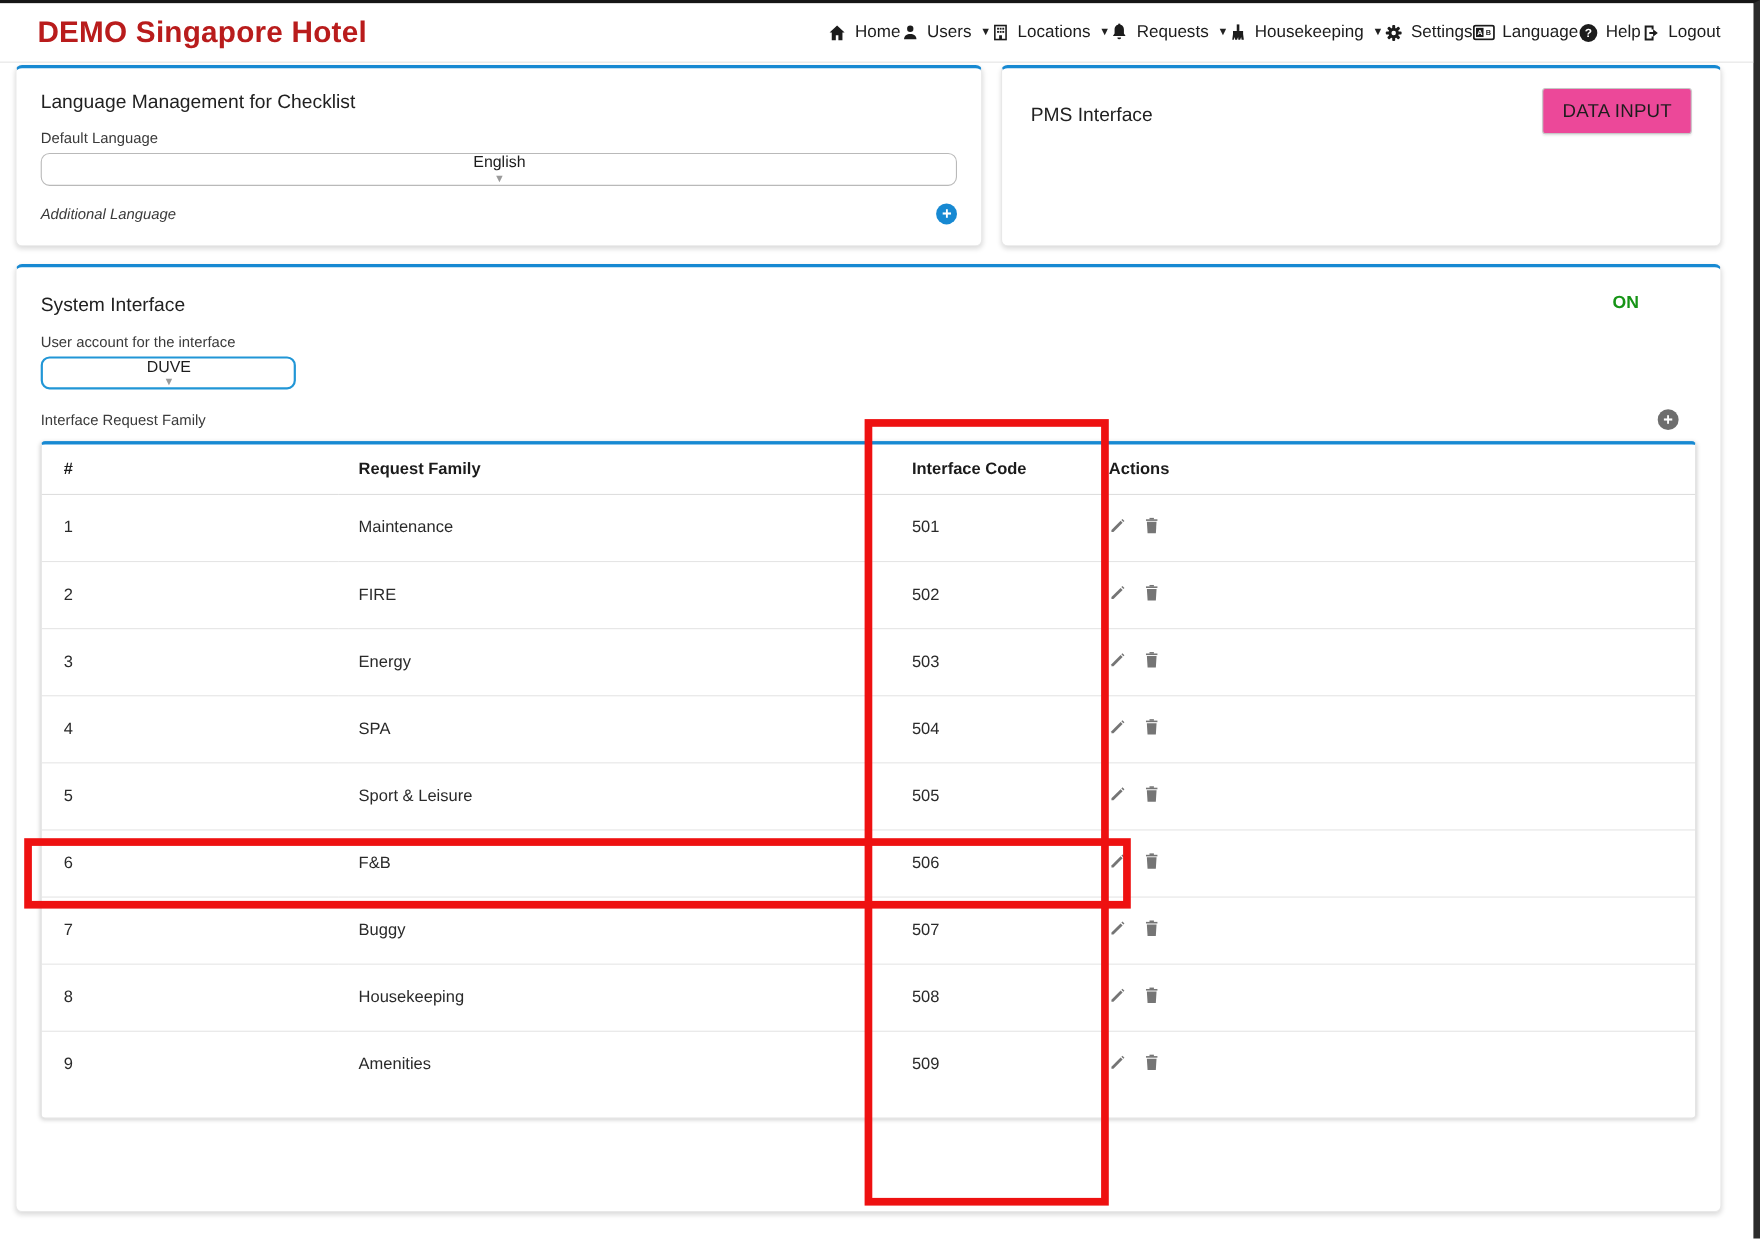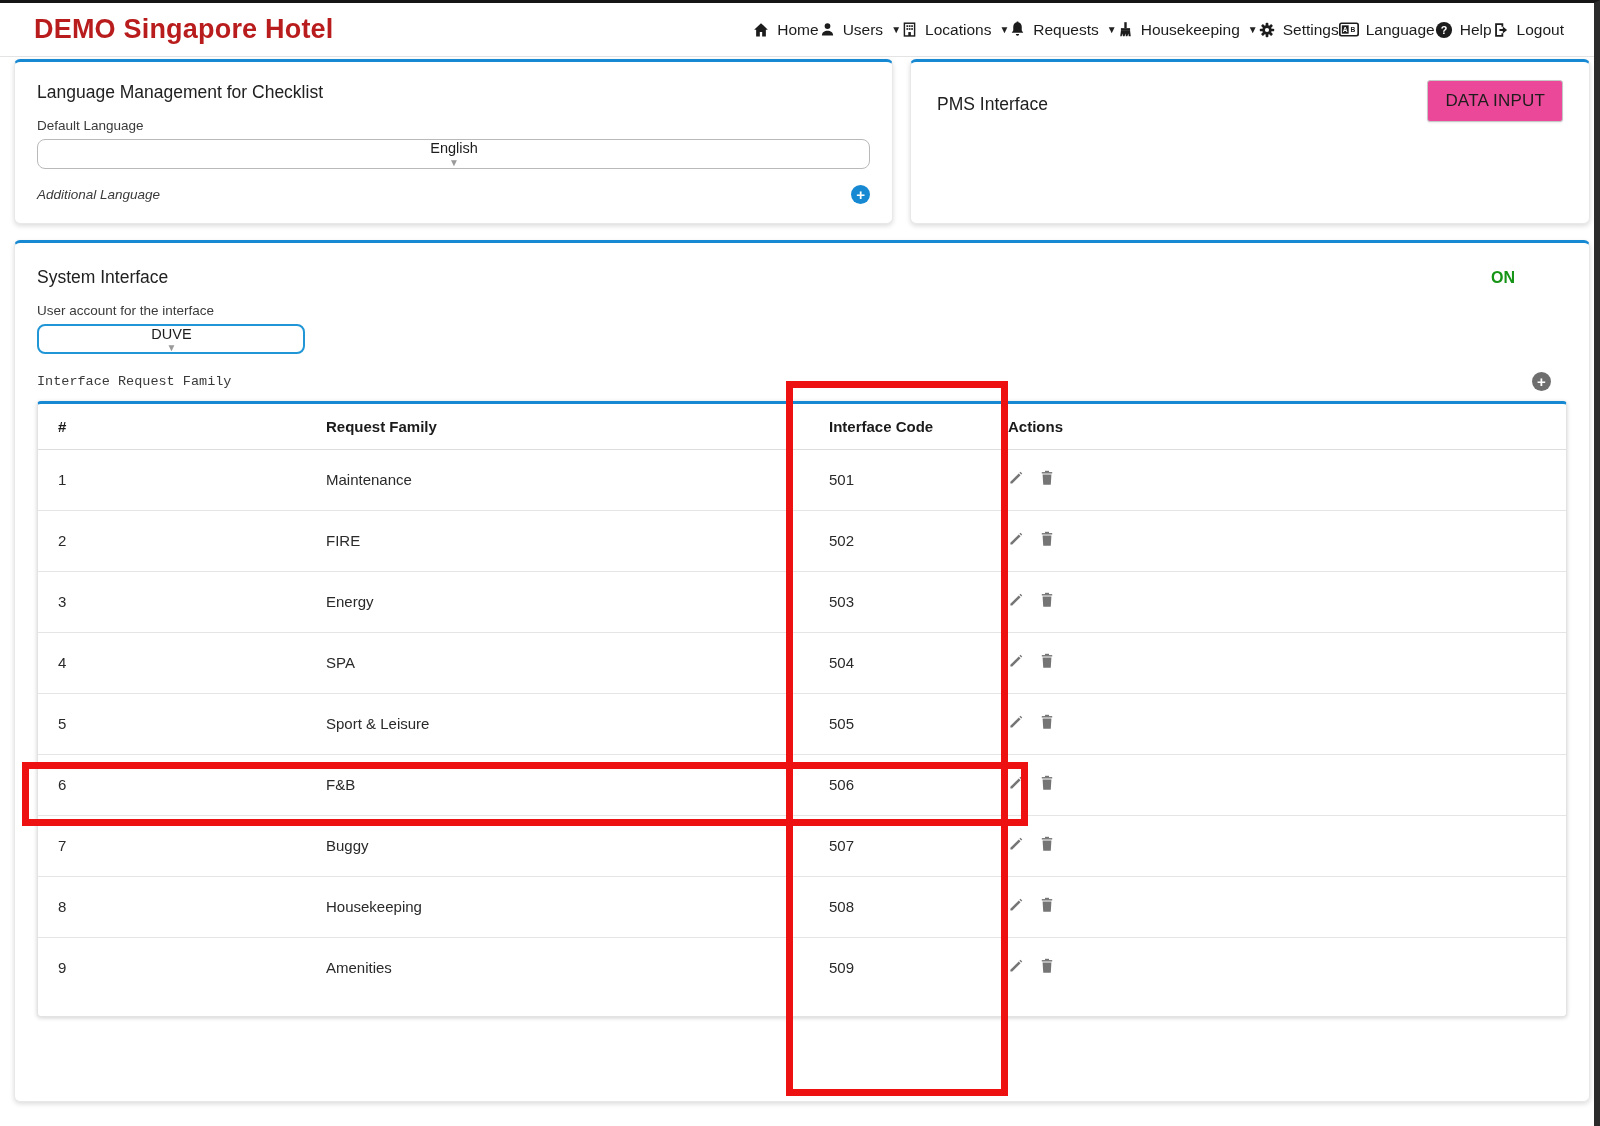--- a/index.html
+++ b/index.html
@@ -42,21 +42,21 @@
     gap: 7px;
     font-size: 15.5px;
     color: #1c1c1c;
     cursor: pointer;
     white-space: nowrap;
   }
   .nav-item svg { display: block; }
   .caret { font-size: 10px; color: #222; line-height: 1; margin-left: 1px; }
 
   
-  .page { padding: 2px 4px 0 14px; }
+  .page { padding: 2px 29px 0 14px; }
 
   .card {
     background: #fff;
     border: 1px solid #e8e8e8;
     border-top: 3px solid #1789d2;
     border-radius: 6px;
     box-shadow: 0 2px 5px rgba(0,0,0,.14);
   }
 
   .top-row { display: flex; gap: 17px; }
@@ -110,24 +110,24 @@
     font-size: 17px;
     color: #1d1d1d;
     letter-spacing: .2px;
     cursor: pointer;
     box-shadow: 0 1px 2px rgba(0,0,0,.08);
     font-family: "Liberation Sans", sans-serif;
   }
 
   
   .system-card { margin-top: 16px; height: 862px; padding: 24px 22px 0 22px; }
-  .sys-head { display: flex; align-items: center; justify-content: space-between; }
+  .sys-head { display: flex; justify-content: space-between; }
   .status-on { color: #169416; font-weight: bold; font-size: 16px; margin-right: 52px; }
   .duve-select {
-    width: 268px;
+    width: 232px;
     border: 2px solid #2196d6;
     font-weight: normal;
   }
   .irf-row { margin-top: 18px; display: flex; align-items: center; justify-content: space-between; }
 
   
   .table-wrap {
     margin-top: 10px;
     border: 1px solid #e3e3e3;
     border-top: 3px solid #1789d2;
@@ -318,21 +318,21 @@
       <div class="status-on">ON</div>
     </div>
 
     <div class="field-label">User account for the interface</div>
     <div class="select-box duve-select">
       <span>DUVE</span>
       <span class="select-caret">▼</span>
     </div>
 
     <div class="irf-row">
-      <div class="field-label" style="margin-top:0;font-family:Liberation Mono, monospace;">Interface Request Family</div>
+      <div class="field-label" style="margin-top:0;">Interface Request Family</div>
       <div class="plus-circle plus-grey">+</div>
     </div>
 
     <div class="table-wrap">
       <table>
         <colgroup>
             <col class="c1">
             <col class="c2">
             <col class="c3">
             <col>

